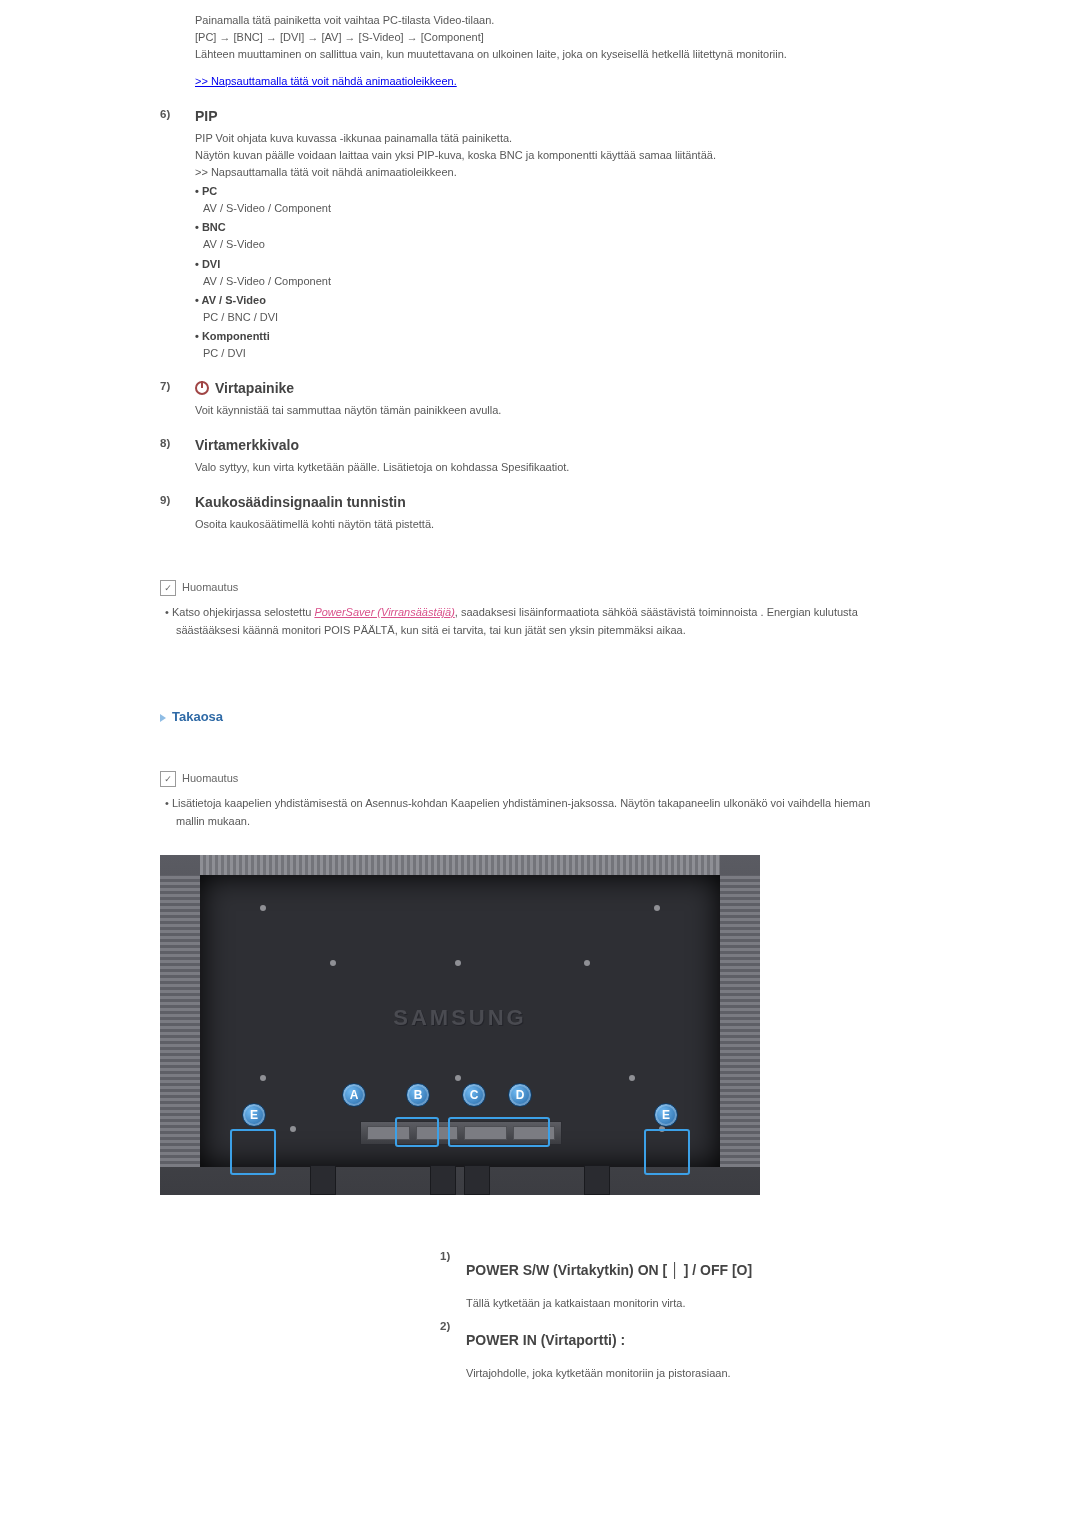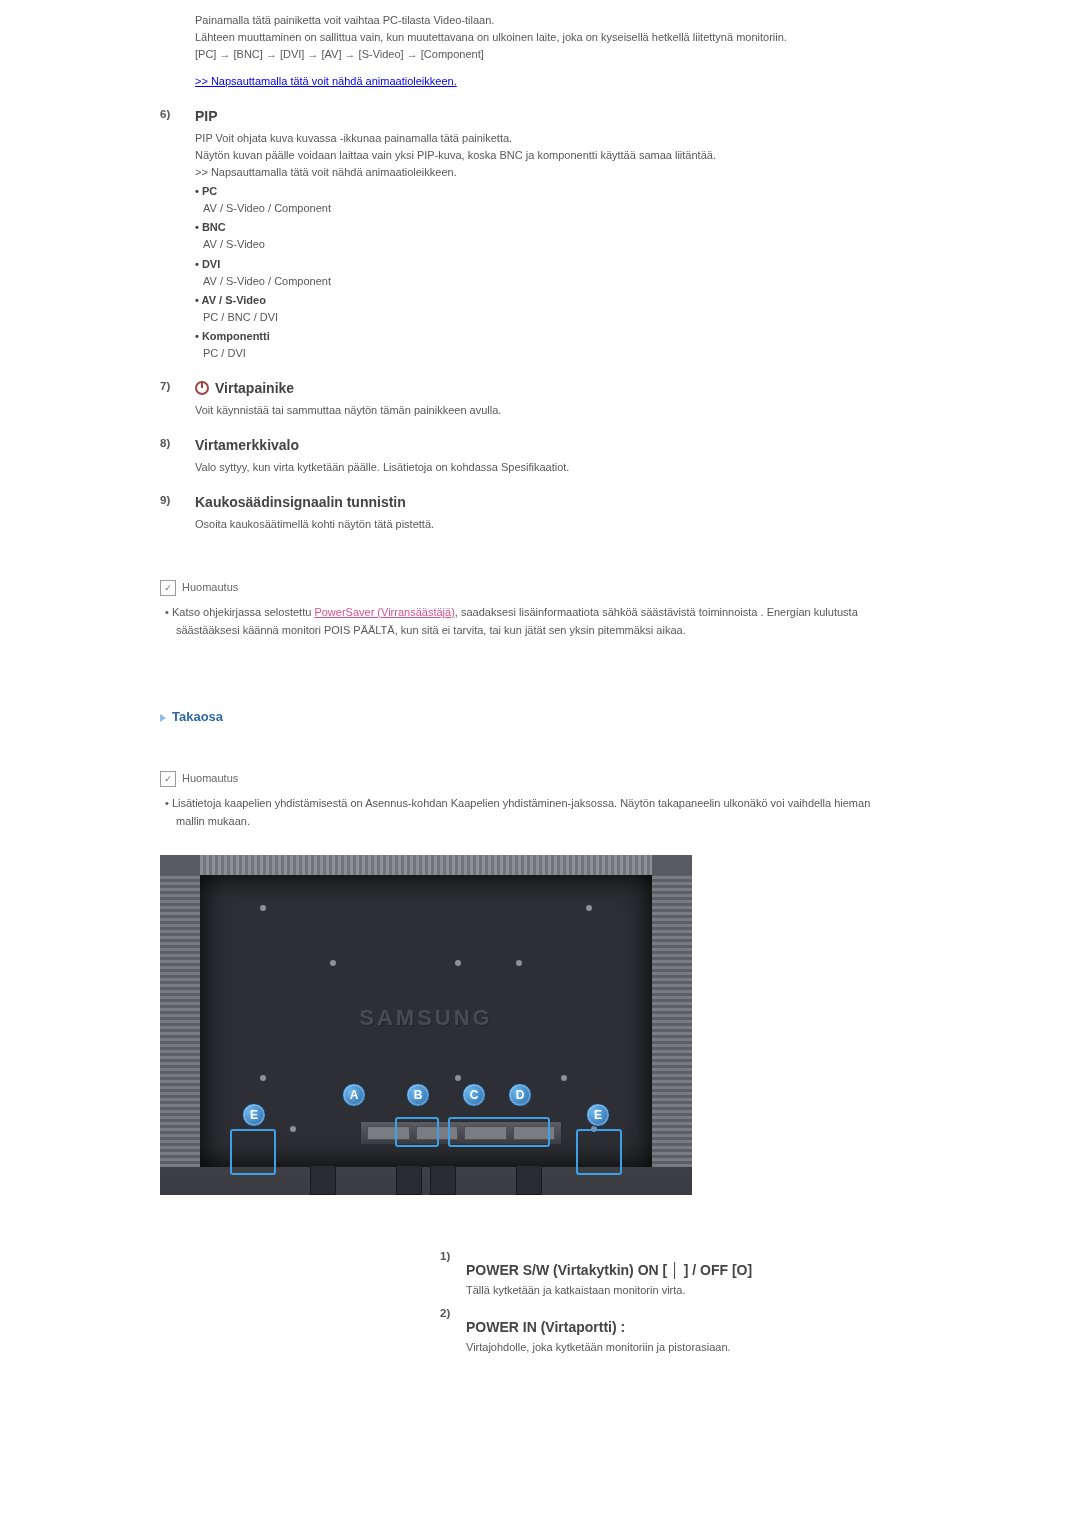--- a/index.html
+++ b/index.html
@@ -65,21 +65,21 @@
   }
   .note-body {
     margin-left: 16px;
     text-indent: -11px;
     line-height:1.6;
   }
   .note-body::before{
     content:"•  ";
     color:#555;
   }
-  .link-pink { color:#d9508a; }
+  .link-pink { color:#d9508a;font-style:italic; }
   .section-heading {
     margin-top: 70px;
     margin-bottom: 20px;
     color:#2f6aa6;
     font-size:13px;
     font-weight:bold;
   }
   .section-heading .tri {
     display:inline-block;
     width:0;height:0;
@@ -103,21 +103,21 @@
     content:"";
     position:absolute;
     left:4px; top:-2px;
     width:2px; height:7px;
     background:#a04545;
   }
 
   
   .diagram {
     margin-top:25px;
-    width:532px;
+    width:600px;
     height:340px;
     position:relative;
     background: linear-gradient(#5a5b62, #3c3d42);
     overflow:hidden;
   }
   .diagram .trim-top{
     position:absolute; left:40px; right:40px; top:0; height:20px;
     background: repeating-linear-gradient(90deg,#8e8f95 0 3px,#73747a 3px 6px);
   }
   .diagram .trim-left, .diagram .trim-right{
@@ -201,33 +201,33 @@
     margin-top:8px;
   }
   .back-items .bi-num{
     width:26px;font-weight:bold;color:#555;font-size:11.5px;
   }
   .back-items .bi-title{
     font-weight:bold;color:#444;font-size:14px;margin-top:12px;
   }
   .back-items .bi-body{
     margin-left:26px;
-    margin-top:4px;
+    margin-top:17px;
     margin-bottom:8px;
     line-height:1.55;
   }
 </style>
 </head>
 <body>
 
 <div class="page">
 
   <div class="indent-body">Painamalla tätä painiketta voit vaihtaa PC-tilasta Video-tilaan.</div>
+  <div class="indent-body">[PC] → [BNC] → [DVI] → [AV] → [S-Video] → [Component]</div>
   <div class="indent-body">Lähteen muuttaminen on sallittua vain, kun muutettavana on ulkoinen laite, joka on kyseisellä hetkellä liitettynä monitoriin.</div>
-  <div class="indent-body">[PC] → [BNC] → [DVI] → [AV] → [S-Video] → [Component]</div>
 
   <a href="#" class="indent-body animation-link">&gt;&gt; Napsauttamalla tätä voit nähdä animaatioleikkeen.</a>
 
   <div class="num-row">
     <div class="num-label">6)</div>
     <div class="num-title">PIP</div>
   </div>
   <div class="indent-body">PIP Voit ohjata kuva kuvassa -ikkunaa painamalla tätä painiketta.</div>
   <div class="indent-body">Näytön kuvan päälle voidaan laittaa vain yksi PIP-kuva, koska BNC ja komponentti käyttää samaa liitäntää.</div>
   <div class="indent-body">&gt;&gt; Napsauttamalla tätä voit nähdä animaatioleikkeen.</div>

